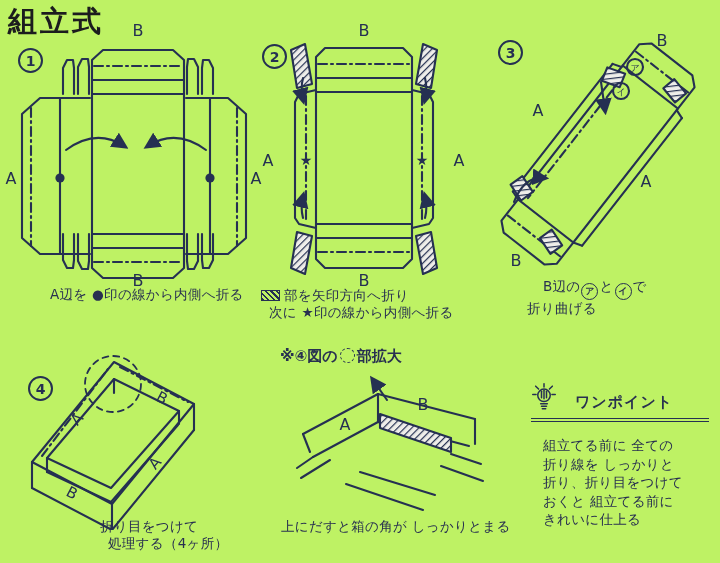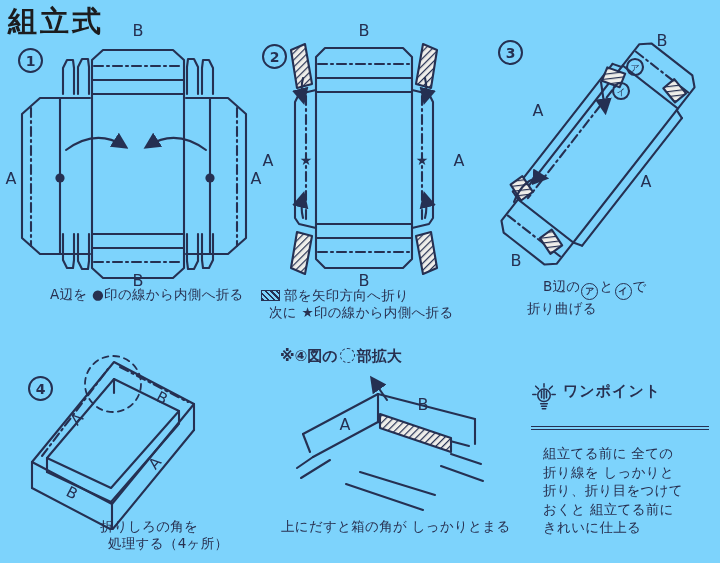--- a/index.html
+++ b/index.html
@@ -1,18 +1,18 @@
 <!DOCTYPE html>
 <html><head>
 <meta charset="utf-8">
 <style>
   html,body{margin:0;padding:0;}
   #canvas{
     position:relative;width:720px;height:563px;overflow:hidden;
-    background:#7dd3fc;
+    background:#bef264;
     font-family:"DejaVu Sans", sans-serif;
     color:#283050;
   }
   .abs{position:absolute;}
   #title{
     left:8px;top:2px;font-size:29px;font-weight:bold;color:#1c1c1e;
     letter-spacing:3px;
   }
   .stepnum{
     display:inline-flex;align-items:center;justify-content:center;
@@ -29,22 +29,22 @@
     display:inline-block;width:13px;height:13px;border:1.6px dashed #253052;
     border-radius:50%;margin:0 2px;vertical-align:-2px;
   }
   .cmark{
     display:inline-flex;align-items:center;justify-content:center;
     width:15px;height:15px;border:1.4px solid #253052;border-radius:50%;
     font-size:9px;font-weight:bold;margin:0 1px;vertical-align:-3px;
   }
   #onepoint{left:531px;top:382px;width:178px;}
   #onepoint .hdr{
-    display:flex;align-items:flex-start;gap:6px;
-    border-bottom:4px double #253052;padding-bottom:14px;
+    display:flex;align-items:flex-end;gap:18px;
+    border-bottom:4px double #253052;padding-bottom:6px;
   }
   #onepoint .hdr .t{font-size:15px;font-weight:bold;letter-spacing:1px;}
   #onepoint .body{margin-top:14px;padding-left:12px;font-size:13.5px;line-height:18.5px;letter-spacing:0.3px;}
   svg text{font-family:"DejaVu Sans",sans-serif;}
 </style>
 </head>
 <body>
 
 <div id="canvas">
 
@@ -255,21 +255,21 @@
     </g>
     <g fill="#253052" font-size="15" text-anchor="middle">
       <text x="63" y="72" transform="rotate(-50 63 67)">A</text>
       <text x="148" y="51" transform="rotate(28 148 46)">B</text>
       <text x="141" y="116" transform="rotate(-50 141 111)">A</text>
       <text x="58" y="146" transform="rotate(28 58 141)">B</text>
     </g>
   </svg>
 
   <div class="cap abs" style="left:100px;top:518px;line-height:17px;">
-    <div>折りしろの角を</div>
+    <div>折り目をつけて</div>
     <div style="padding-left:8px;">処理する（4ヶ所）</div>
   </div>
 
   <div class="abs" style="left:280px;top:347px;font-size:15px;font-weight:bold;white-space:nowrap;text-align:right;">
     <span>※④図の</span><span class="dashcircle"></span><span>部拡大</span>
   </div>
 
   <svg class="abs" style="left:283px;top:372px;" width="240" height="145" viewBox="0 0 240 145">
     <defs>
       <marker id="ar5" markerWidth="8" markerHeight="8" refX="5.5" refY="4" orient="auto">

